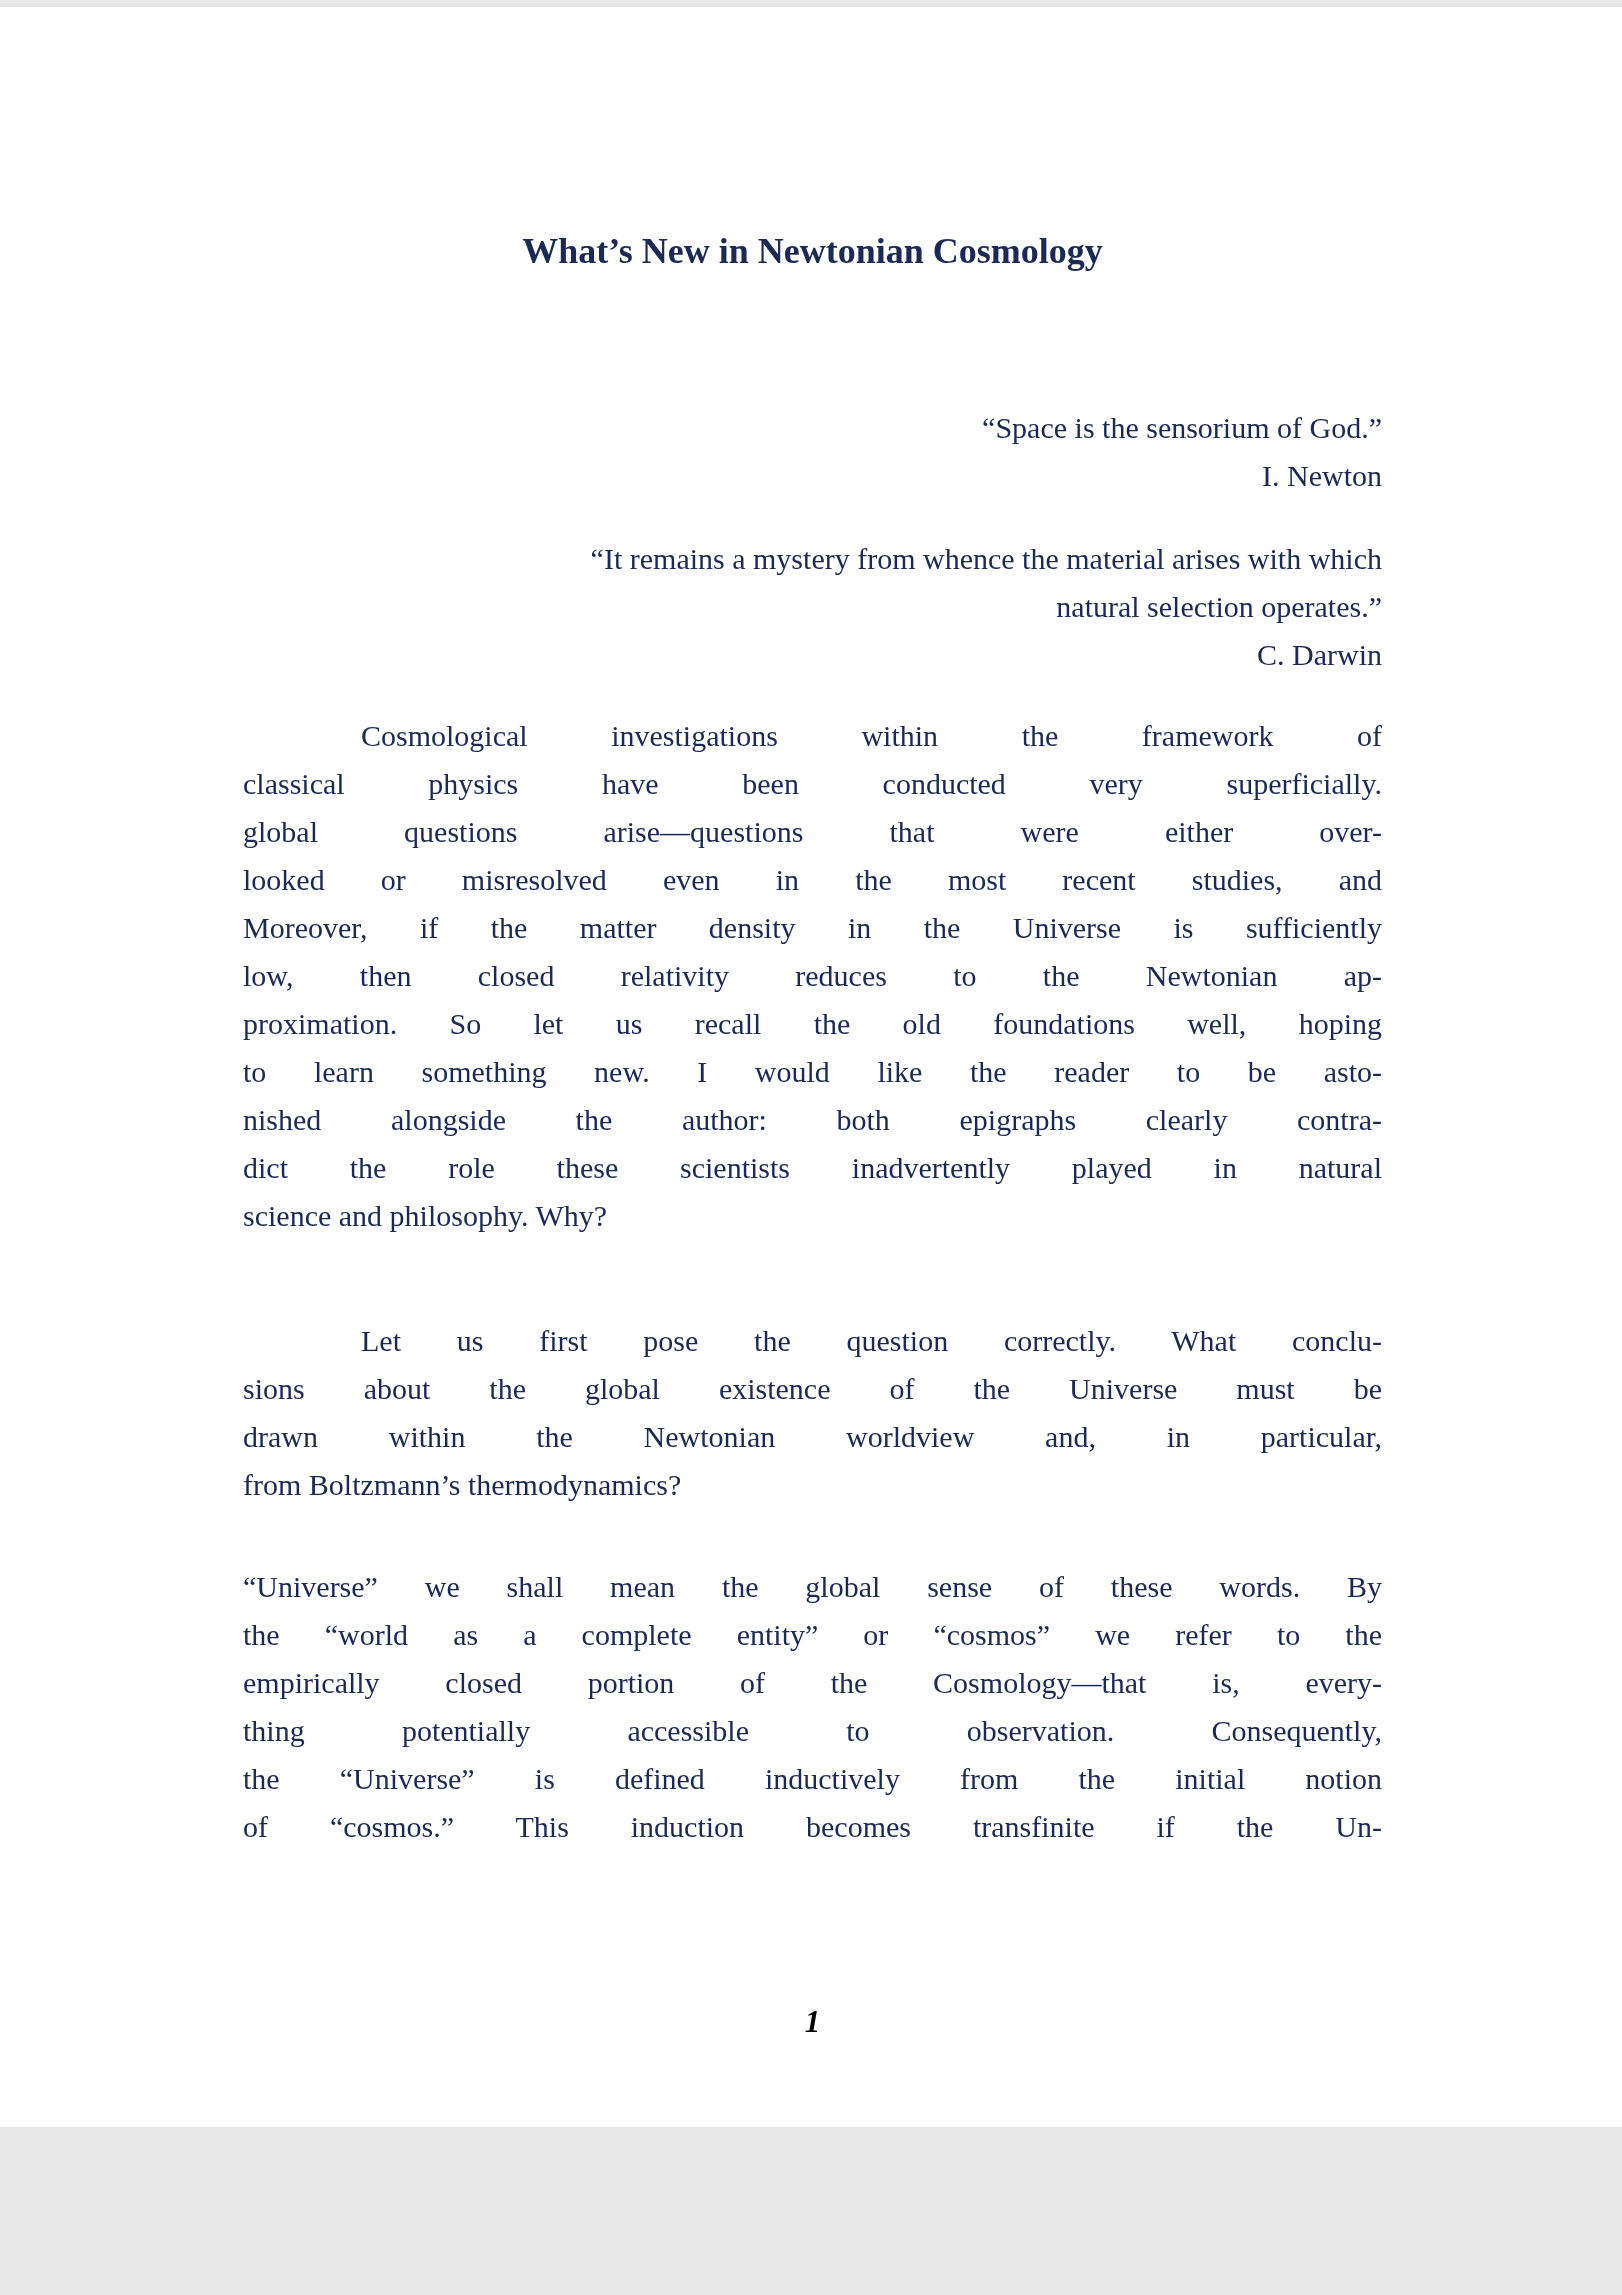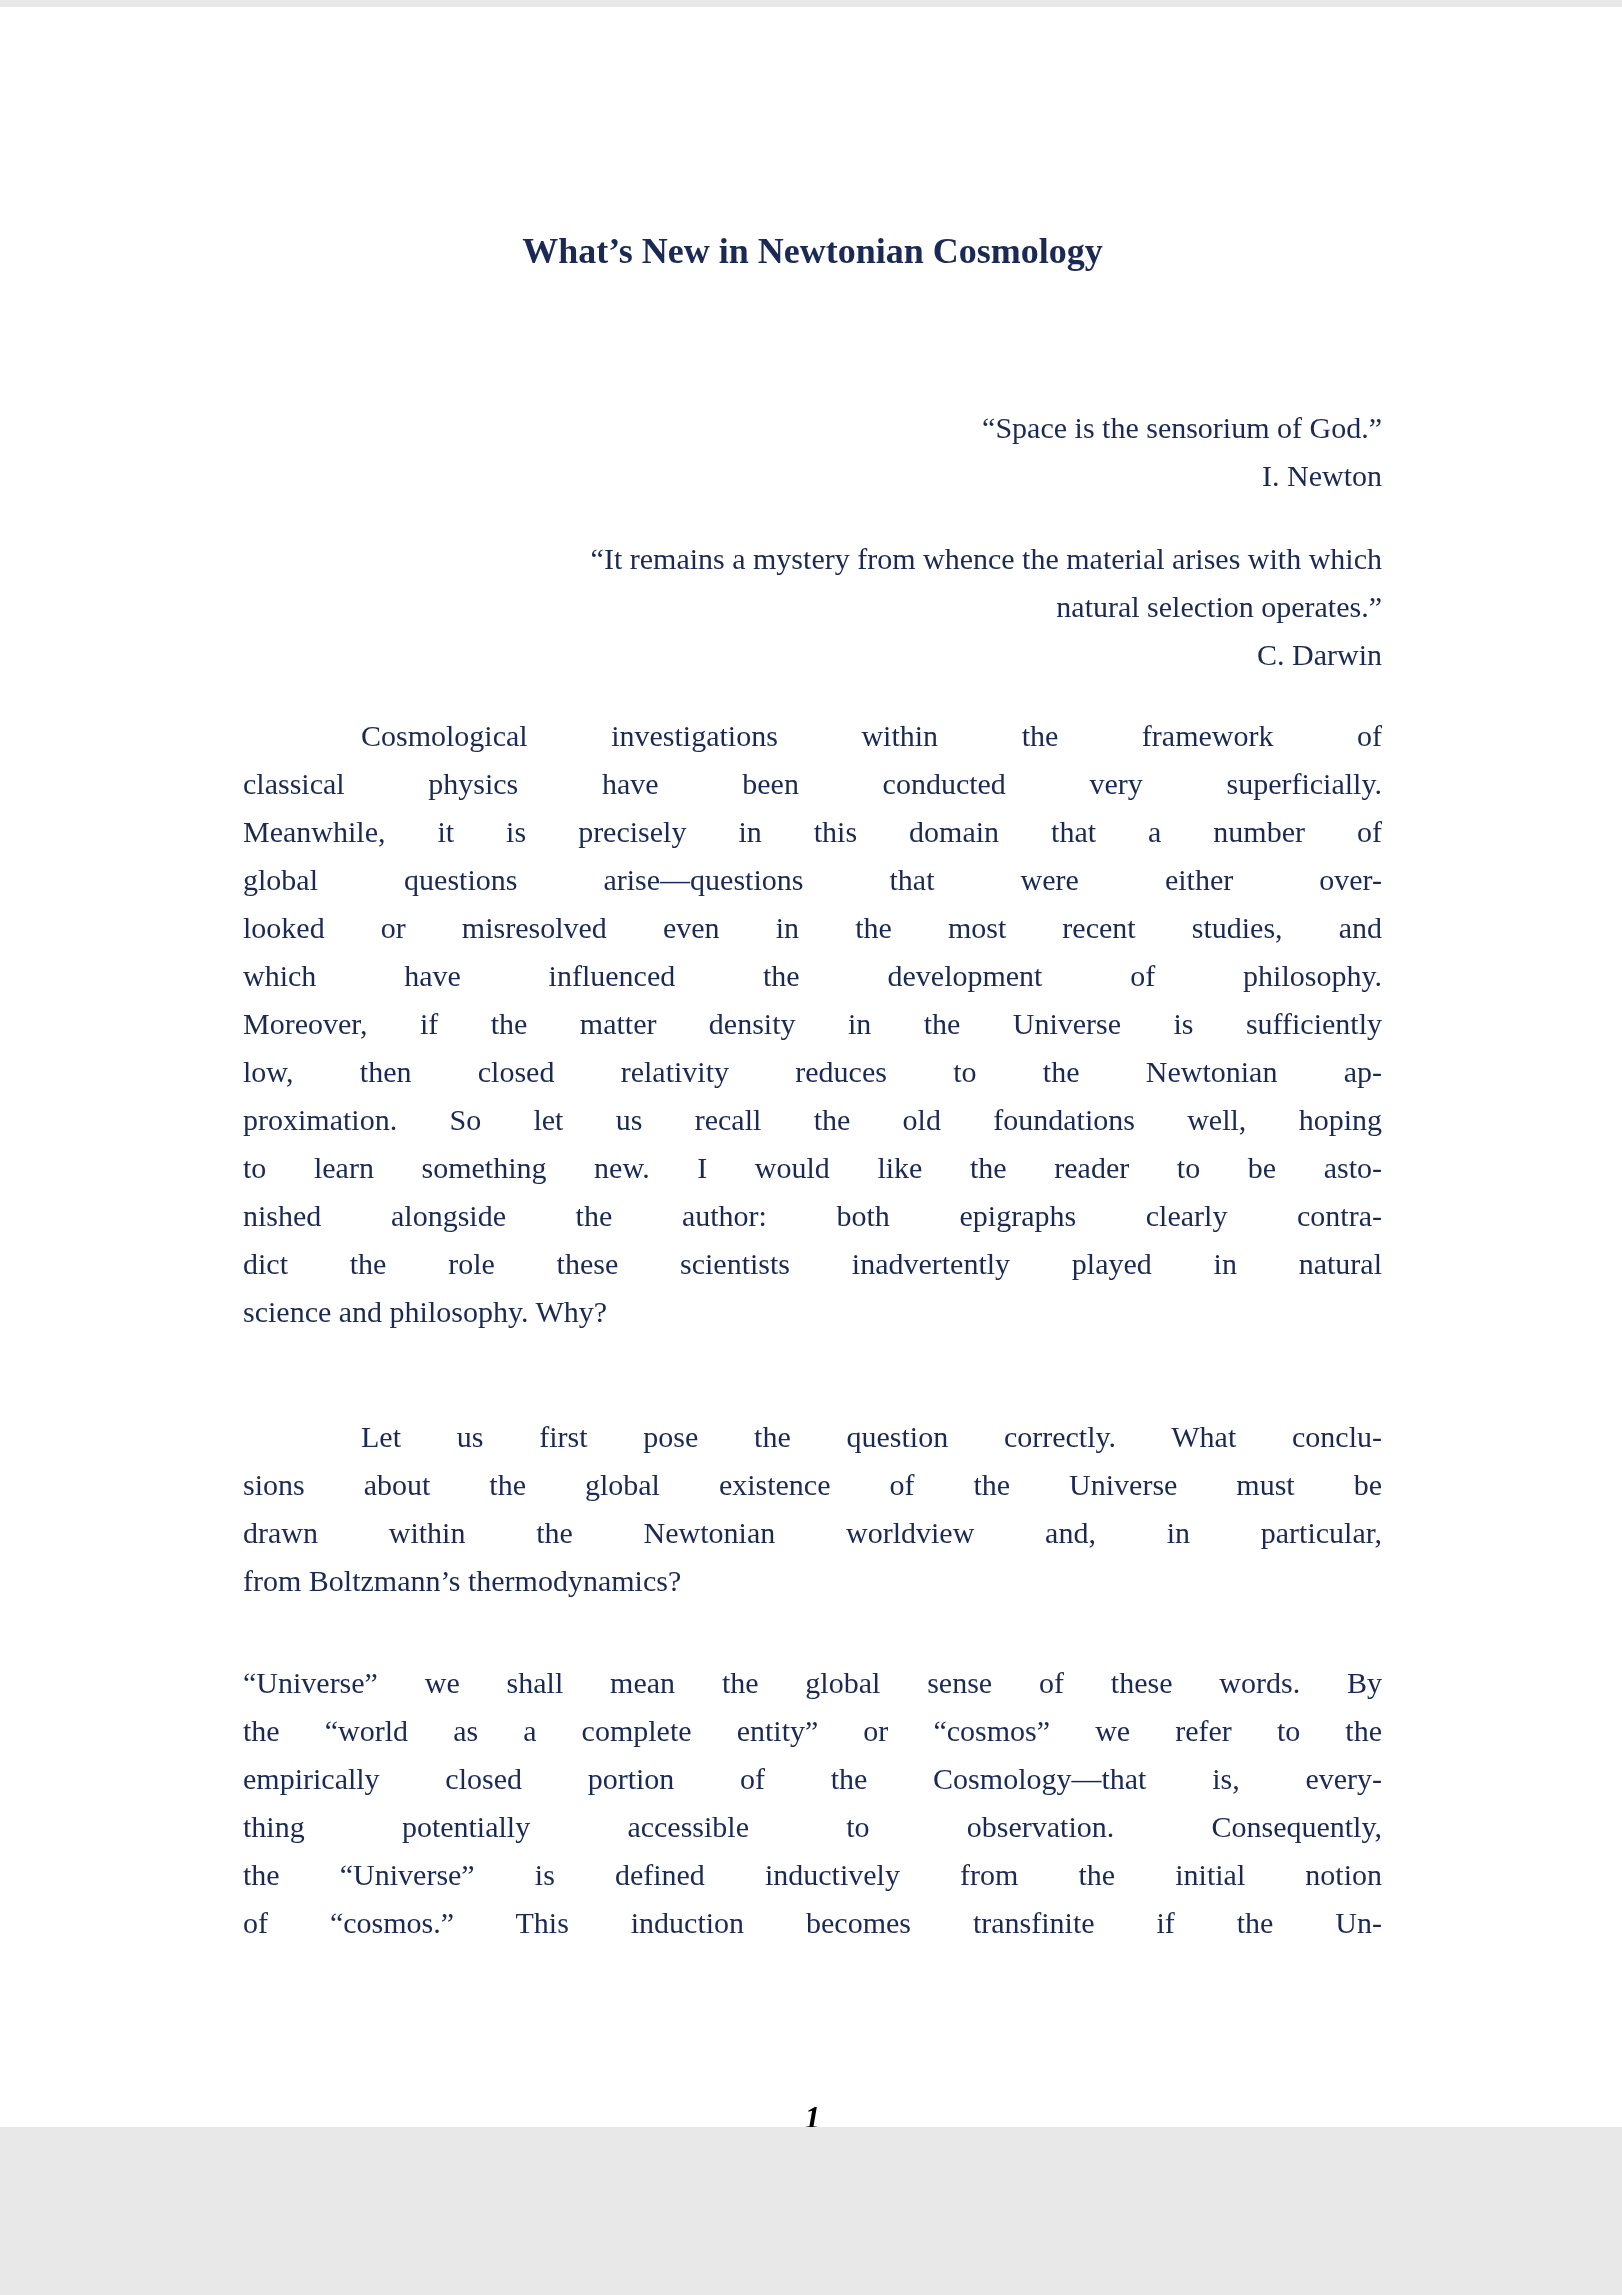--- a/index.html
+++ b/index.html
@@ -70,24 +70,22 @@
         <div class="epigraph ep-gap">
           <div class="line right">“It remains a mystery from whence the material arises with which</div>
           <div class="line right">natural selection operates.”</div>
           <div class="line right">C. Darwin</div>
         </div>
       </div>
     <div id="body-paragraphs">
         <div class="para p0">
           <div class="line just indent">Cosmological investigations within the framework of</div>
           <div class="line just">classical physics have been conducted very superficially.</div>
-          <div class="line just">Meanwhile, it is precisely in this domain that a number of</div>
           <div class="line just">global questions arise—questions that were either over-</div>
           <div class="line just">looked or misresolved even in the most recent studies, and</div>
-          <div class="line just">which have influenced the development of philosophy.</div>
           <div class="line just">Moreover, if the matter density in the Universe is sufficiently</div>
           <div class="line just">low, then closed relativity reduces to the Newtonian ap-</div>
           <div class="line just">proximation. So let us recall the old foundations well, hoping</div>
           <div class="line just">to learn something new. I would like the reader to be asto-</div>
           <div class="line just">nished alongside the author: both epigraphs clearly contra-</div>
           <div class="line just">dict the role these scientists inadvertently played in natural</div>
           <div class="line left">science and philosophy. Why?</div>
         </div>
         <div class="para p1">
           <div class="line just indent">Let us first pose the question correctly. What conclu-</div>

